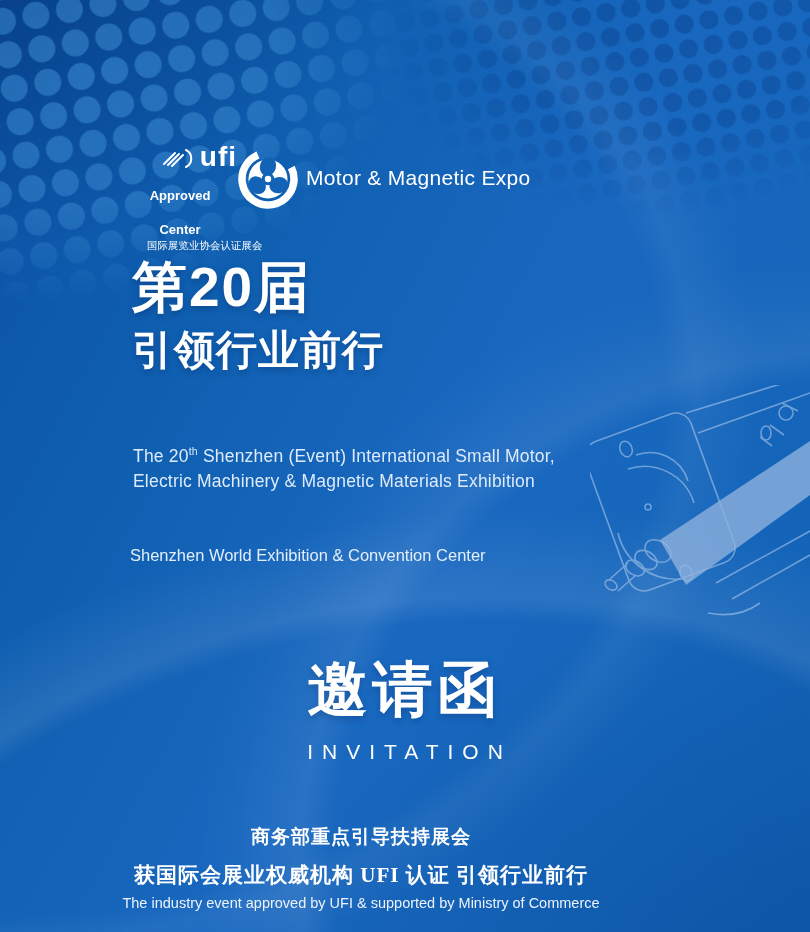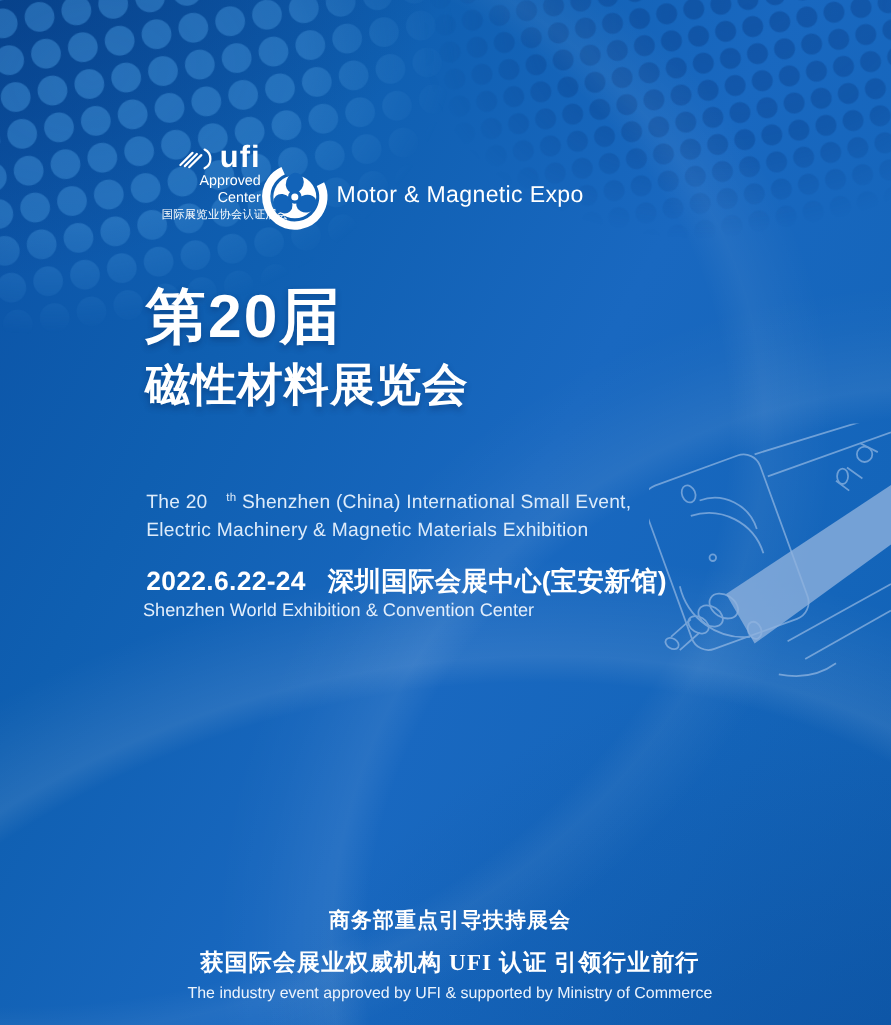--- a/index.html
+++ b/index.html
@@ -37,44 +37,44 @@
     left:180px;top:260px;width:1500px;height:1300px;transform:rotate(18deg);
     background:radial-gradient(ellipse at center, transparent 57%, rgba(255,255,255,.07) 60%, rgba(255,255,255,.02) 66%, transparent 70%);
   }
   .swoosh.s3{
     left:-700px;top:-180px;width:1500px;height:1200px;transform:rotate(-8deg);
     background:radial-gradient(ellipse at center, transparent 58%, rgba(255,255,255,.05) 61%, transparent 67%);
   }
   
   .motor{position:absolute;right:0;top:385px;width:220px;height:285px;}
   
-  .ufi{position:absolute;left:123px;top:130px;width:114px;text-align:right;line-height:1.05;}
+  .ufi{position:absolute;left:123px;top:144px;width:114px;text-align:center;line-height:1.05;}
   .ufi-top{display:flex;justify-content:flex-end;align-items:flex-end;gap:2px;}
   .ufi-word{font-size:28px;font-weight:bold;letter-spacing:1px;line-height:.9;}
-  .ufi-approved,.ufi-event{font-size:13px;font-weight:400;margin-top:2px;}
+  .ufi-approved,.ufi-event{font-size:13px;font-weight:700;margin-top:20px;}
   .ufi-cn{font-size:10.3px;margin-top:5px;letter-spacing:.2px;white-space:nowrap;padding-left:24px;}
   .rotor{position:absolute;left:236px;top:147px;width:64px;height:64px;}
   .expo-name{position:absolute;left:306px;top:166px;font-size:21px;font-weight:normal;letter-spacing:.3px;}
   
   .title{position:absolute;left:132px;top:256px;text-shadow:0 3px 6px rgba(3,28,70,.30);}
   .title .t1{font-size:55px;font-weight:bold;letter-spacing:2px;line-height:1.15;}
   .title .t2{font-size:41px;font-weight:bold;letter-spacing:1px;margin-top:16px;line-height:1.15;}
   .title .t3{font-size:41px;font-weight:bold;letter-spacing:1px;margin-top:8px;line-height:1.15;}
   .subtitle{position:absolute;left:133px;top:444px;font-size:17.5px;line-height:1.45;color:#ddebfa;letter-spacing:.2px;}
-  .subtitle sup{font-size:60%;margin-left:17px;}
+  .subtitle sup{font-size:60%;}
   .when{position:absolute;left:133px;top:512px;font-size:24px;font-weight:bold;letter-spacing:.3px;}
   .when .date{margin-right:20px;}
   .venue-en{position:absolute;left:130px;top:546px;font-size:16.5px;color:#e3eefb;}
   
   .invite{position:absolute;left:0;top:650px;width:810px;text-align:center;}
   .invite-cn{font-size:60px;font-weight:bold;letter-spacing:5px;text-shadow:0 3px 6px rgba(3,28,70,.25);}
   .invite-en{font-size:21px;letter-spacing:9px;margin-top:9px;text-indent:9px;}
   
   .footer{position:absolute;left:0;top:824px;width:722px;text-align:center;
-    font-family:"Liberation Serif","DejaVu Serif",serif;padding-left:48px;}
+    font-family:"Liberation Serif","DejaVu Serif",serif;}
   .f1{font-size:19px;font-weight:bold;letter-spacing:1px;}
   .f2{font-size:21px;font-weight:bold;letter-spacing:1px;margin-top:11px;}
   .f3{font-size:14.5px;margin-top:6px;color:#ecf3fc;
     font-family:"Liberation Sans","DejaVu Sans",sans-serif;}
 </style>
 </head>
 <body>
 
 <div class="poster">
 
@@ -136,34 +136,35 @@
       <ellipse cx="42.8" cy="38.2" rx="8" ry="9.5" transform="rotate(258 42.8 38.2)"></ellipse>
       <circle cx="32" cy="32" r="6.2"></circle>
     </g>
     <circle cx="32" cy="32" r="3.2" fill="#fff"></circle>
   </svg>
 
   <div class="expo-name">Motor &amp; Magnetic Expo</div>
 
   <div class="title">
     <div class="t1">第20届</div>
-    <div class="t3">磁性材料展览会</div>
+    <div class="t3">引领行业前行</div>
   </div>
 
   <div class="subtitle">
-    <span>The 20</span><sup>th</sup><span>  Shenzhen (China) International Small Event,</span>
+    <span>The 20</span><sup>th</sup><span>  Shenzhen (Event) International Small Motor,</span>
     <br>
     <span>Electric Machinery &amp; Magnetic Materials Exhibition</span>
   </div>
 
-  <div class="when">
-    <span class="date">2022.6.22-24</span><span class="venue-cn">深圳国际会展中心(宝安新馆)</span>
-  </div>
   <div class="venue-en">Shenzhen World Exhibition &amp; Convention Center</div>
 
+  <div class="invite">
+    <div class="invite-cn">邀请函</div>
+    <div class="invite-en">INVITATION</div>
+  </div>
 
   <div class="footer">
     <div class="f1">商务部重点引导扶持展会</div>
     <div class="f2">获国际会展业权威机构 UFI 认证 引领行业前行</div>
     <div class="f3">The industry event approved by UFI &amp; supported by Ministry of Commerce</div>
   </div>
 
 </div>
 
 </body></html>

